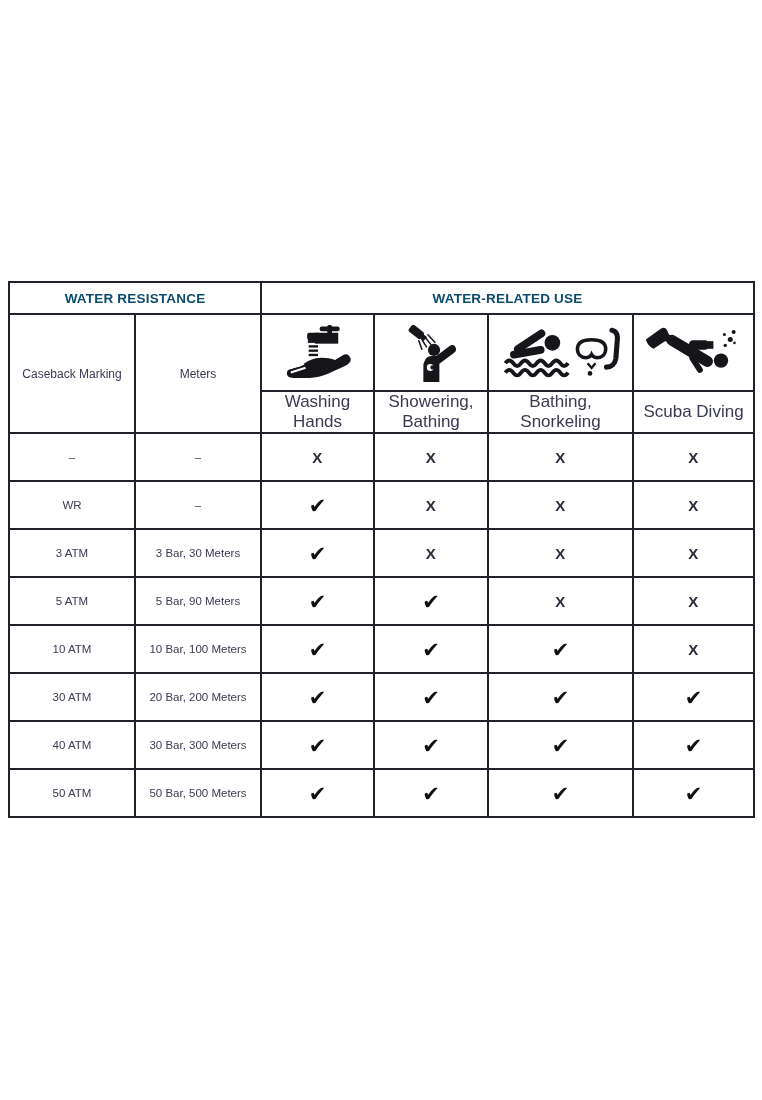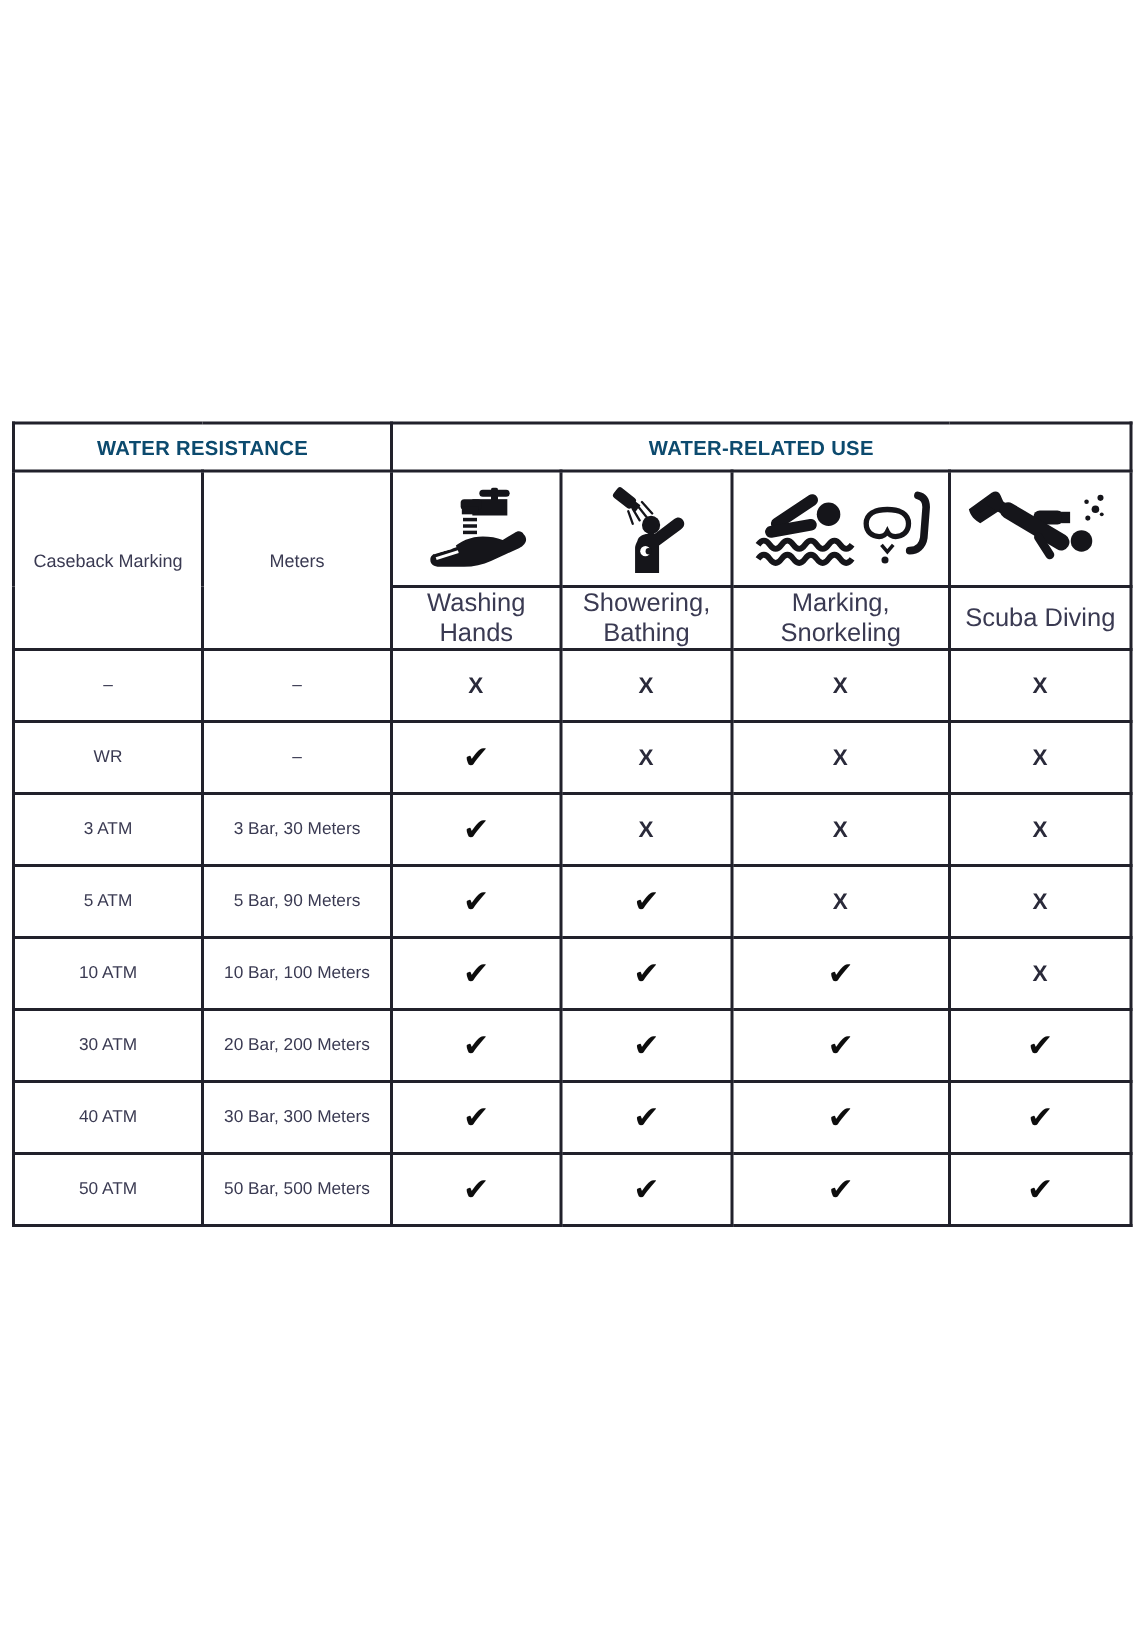--- a/index.html
+++ b/index.html
@@ -140,21 +140,21 @@
                 <line x1="34" y1="17" x2="76" y2="42" stroke-width="13"></line>
                 <line x1="58" y1="38" x2="67" y2="52" stroke-width="7"></line>
               </g>
             </svg>
           </span>
         </td>
       </tr>
       <tr>
         <td class="use-label">Washing Hands</td>
         <td class="use-label">Showering, Bathing</td>
-        <td class="use-label">Marking, Snorkeling</td>
+        <td class="use-label">Bathing, Snorkeling</td>
         <td class="use-label">Scuba Diving</td>
       </tr>
     </tbody>
     <tbody>
         <tr class="data-row">
           <td class="text-cell">–</td>
           <td class="text-cell">–</td>
           <td class="mark-x">X</td>
           <td class="mark-x">X</td>
           <td class="mark-x">X</td>

